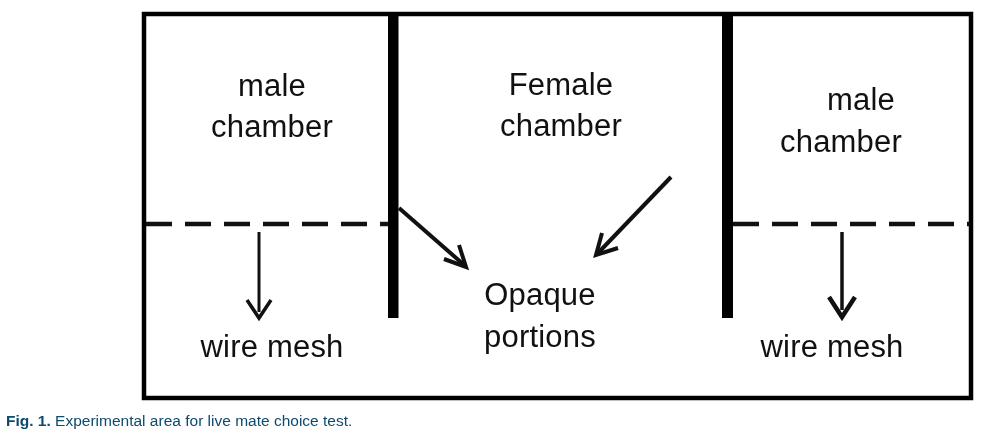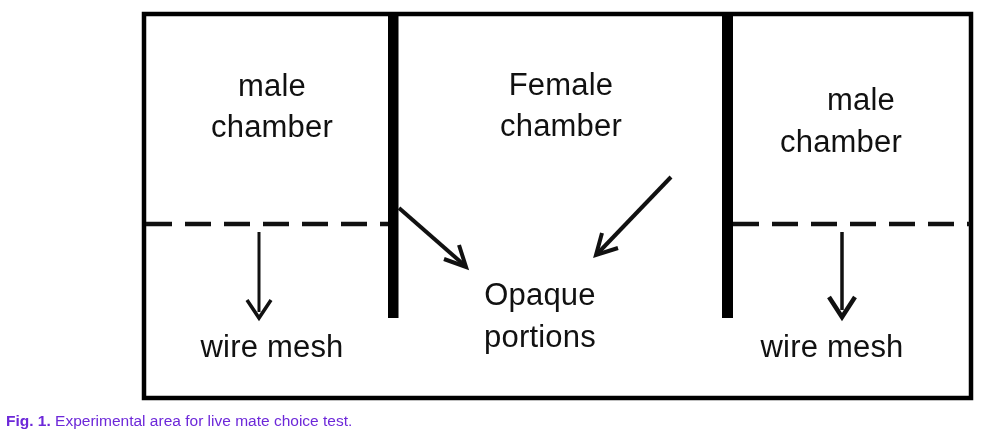--- a/index.html
+++ b/index.html
@@ -39,21 +39,21 @@
     top: 412px;
     width: 1004px;
     height: 35px;
   }
   .caption-text {
     position: absolute;
     left: 6px;
     top: 0;
     font-family: "Liberation Sans", sans-serif;
     font-size: 15.5px;
-    color: #6d28d9;
+    color: #0c4a6e;
     white-space: nowrap;
   }
   .caption-label {
     font-weight: bold;
   }
   .caption-body {
     font-weight: normal;
   }
 </style>
 </head>

